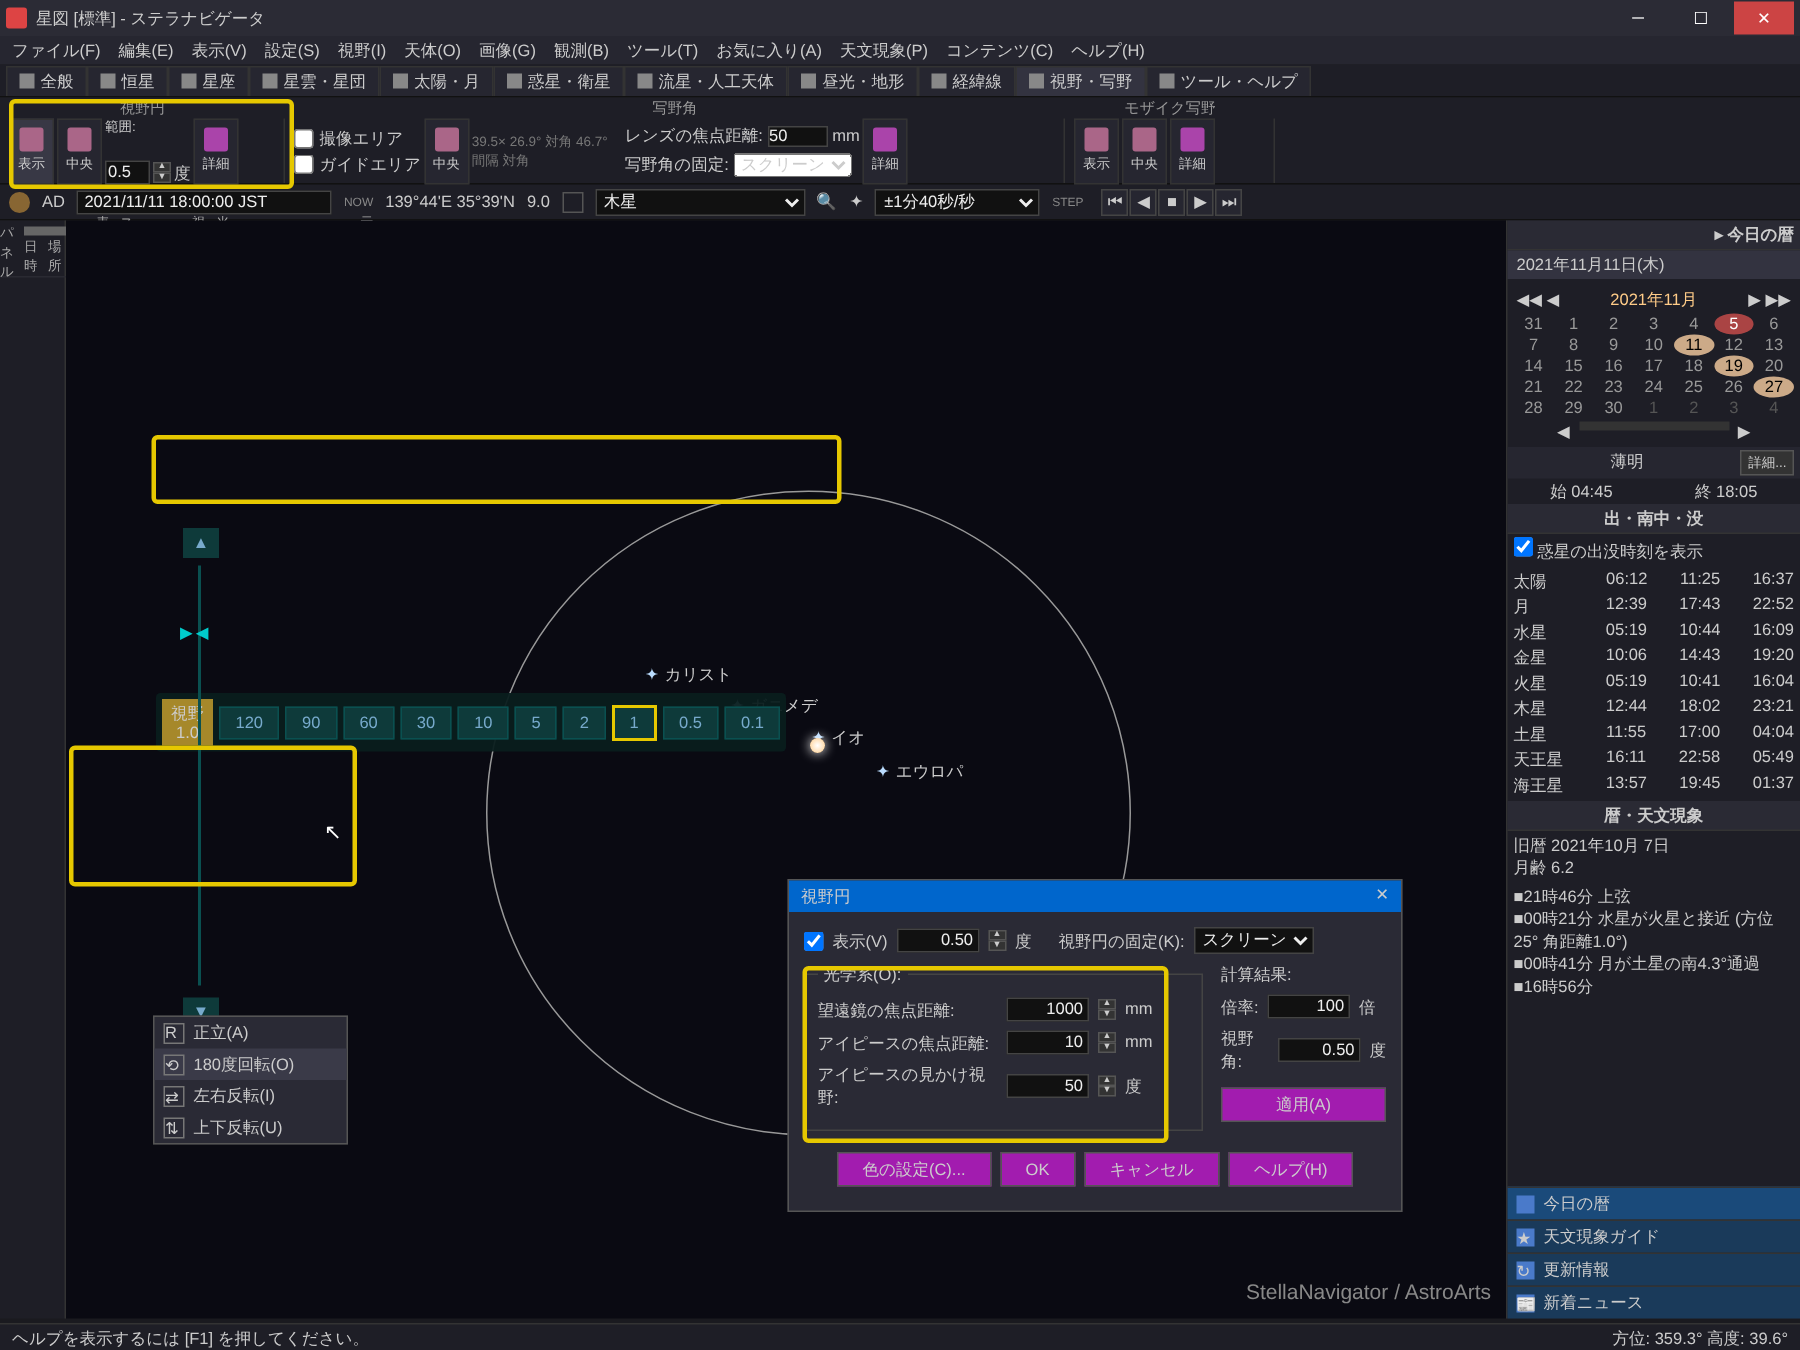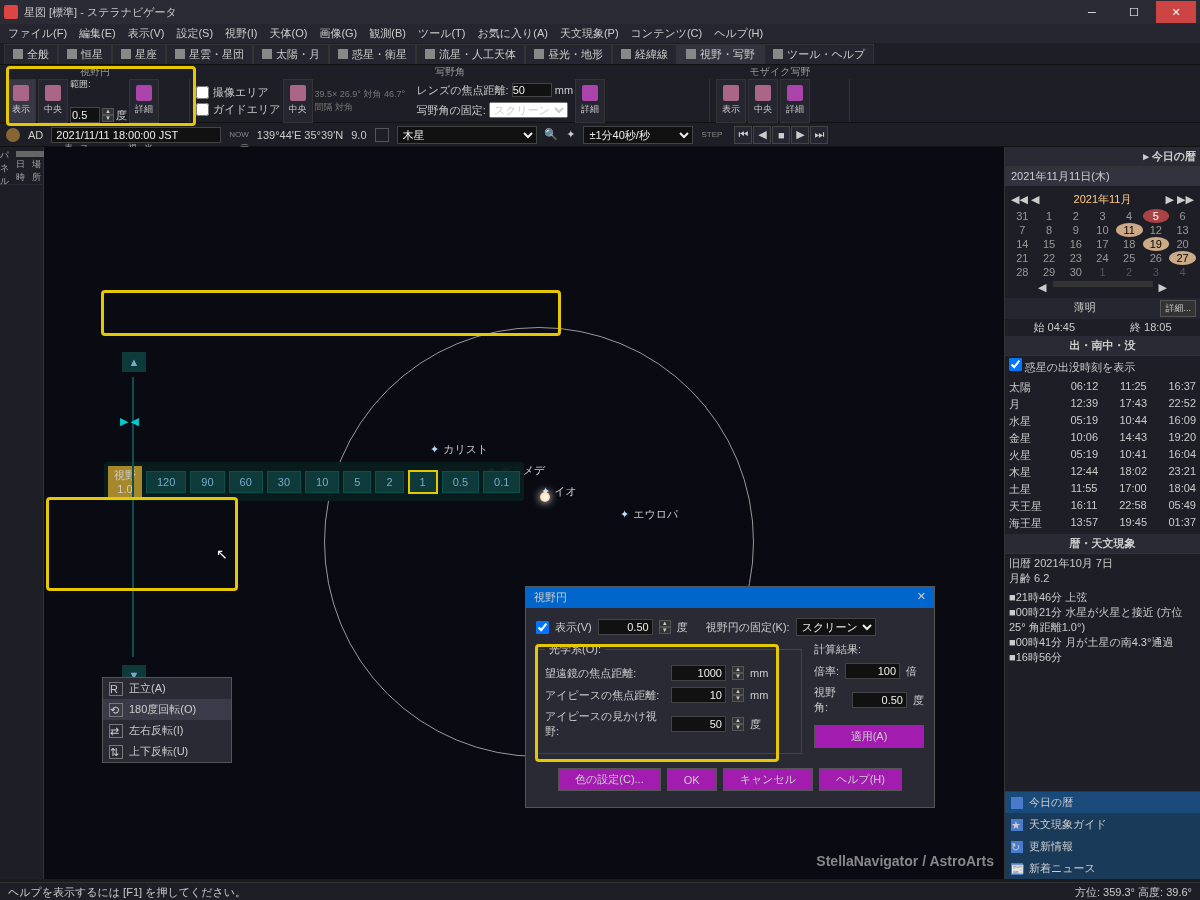--- a/index.html
+++ b/index.html
@@ -50,21 +50,21 @@
 .dialog{position:absolute;left:525px;top:586px;width:410px;background:#2a2a35;border:1px solid #555;z-index:60}
 .dialog .dtitle{background:#0066cc;color:#fff;padding:3px 8px;display:flex;justify-content:space-between}
 .dialog .dbody{padding:10px}
 .dialog input[type=text]{background:#111;border:1px solid #444;color:#eee;width:55px;padding:1px 3px;text-align:right}
 .dialog select{background:#111;border:1px solid #444;color:#eee;padding:1px;width:80px}
 .dialog .row{display:flex;align-items:center;gap:6px;margin-bottom:6px}
 .dialog fieldset{border:1px solid #444;padding:8px;margin-bottom:8px}
 .dialog legend{padding:0 4px}
 .dbtns{display:flex;gap:6px;justify-content:center;padding:6px}
 .dbtn{background:#a21caf;border:1px solid #555;padding:3px 16px}
-.watermark{position:absolute;right:10px;bottom:10px;color:#888;font-size:14px;font-weight:bold}
+.watermark{position:absolute;right:10px;bottom:10px;color:#888;font-size:14px;font-weight:normal}
 .right-panel .section-title{background:#2a2a34;padding:2px 4px;text-align:center;font-weight:bold;border-bottom:1px solid #333}
 .calendar{padding:4px;font-size:10px}
 .calendar table{width:100%;border-collapse:collapse}
 .calendar td{text-align:center;padding:1px;color:#999}
 .calendar td.today{background:#a44;border-radius:50%;color:#fff}
 .calendar td.moon{background:#ca8;border-radius:50%;color:#000}
 .eph{font-size:10px;padding:2px 4px}
 .eph .erow{display:flex;justify-content:space-between;padding:1px 0}
 .acc-item{background:#1a3a5a;padding:3px 6px;border-top:1px solid #333;display:flex;align-items:center;gap:6px}
 .acc-item .aic{width:12px;height:12px;background:#4a7aca}
@@ -318,21 +318,21 @@
         <span class="txt">元に戻す</span>
       </div>
   </div>
 
   <div class="viewport">
     <div class="fov-circle"></div>
     <div class="star" style="left:386px;top:295px"><span>カリスト</span></div>
     <div class="star" style="left:443px;top:316px"><span>ガニメデ</span></div>
     <div class="star" style="left:497px;top:337px"><span>イオ</span></div>
     <div style="position:absolute;left:496px;top:345px;width:10px;height:10px;background:radial-gradient(#fff,#fc8);border-radius:50%;box-shadow:0 0 8px #fff"></div>
-    <div class="star" style="left:576px;top:360px"><span>エウロパ</span></div>
+    <div class="star" style="left:540px;top:360px"><span>エウロパ</span></div>
 
     <div class="fov-bar">
       <div class="lab">
           <span>視野</span>
           <span>1.0</span>
         </div>
       <div class="btn">120</div>
       <div class="btn">90</div>
       <div class="btn">60</div>
       <div class="btn">30</div>
@@ -486,21 +486,21 @@
         <div class="erow">
           <span style="width:40px">木星</span>
           <span>12:44</span>
           <span>18:02</span>
           <span>23:21</span>
         </div>
         <div class="erow">
           <span style="width:40px">土星</span>
           <span>11:55</span>
           <span>17:00</span>
-          <span>18:04</span>
+          <span>04:04</span>
         </div>
         <div class="erow">
           <span style="width:40px">天王星</span>
           <span>16:11</span>
           <span>22:58</span>
           <span>05:49</span>
         </div>
         <div class="erow">
           <span style="width:40px">海王星</span>
           <span>13:57</span>

